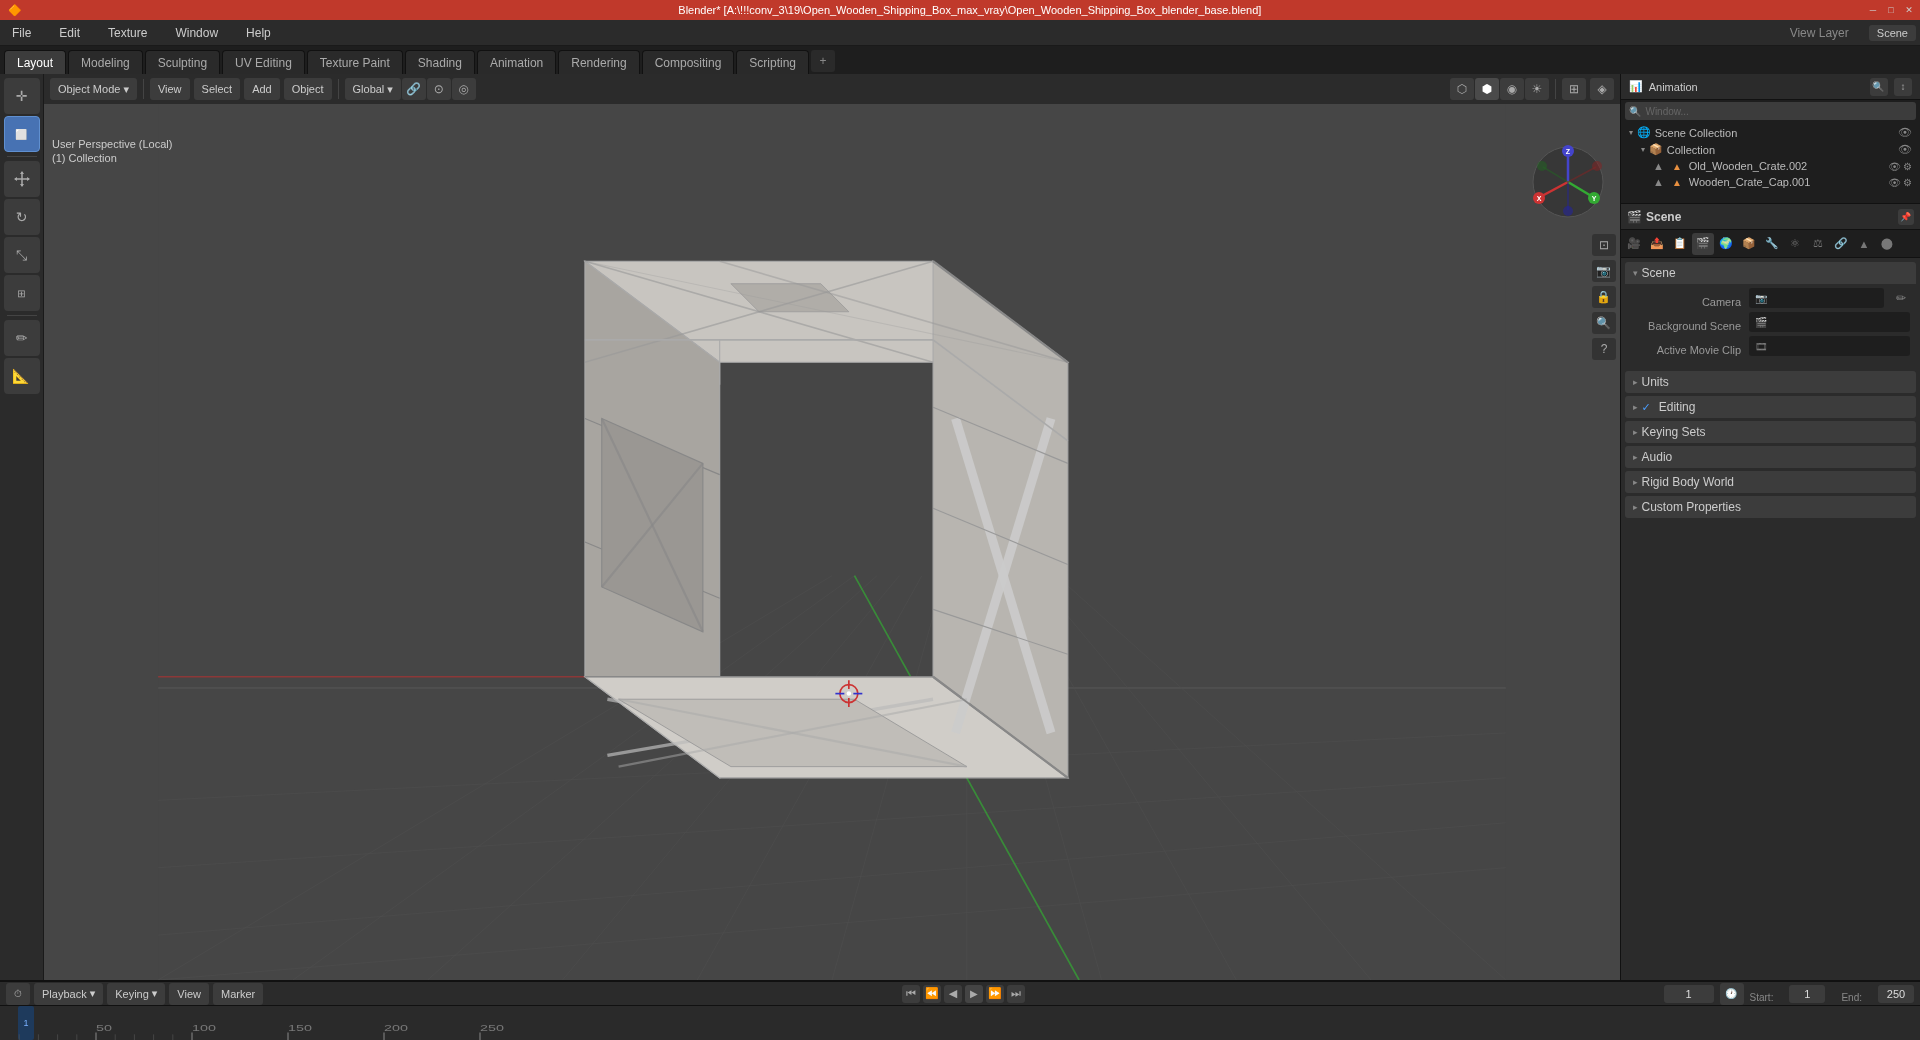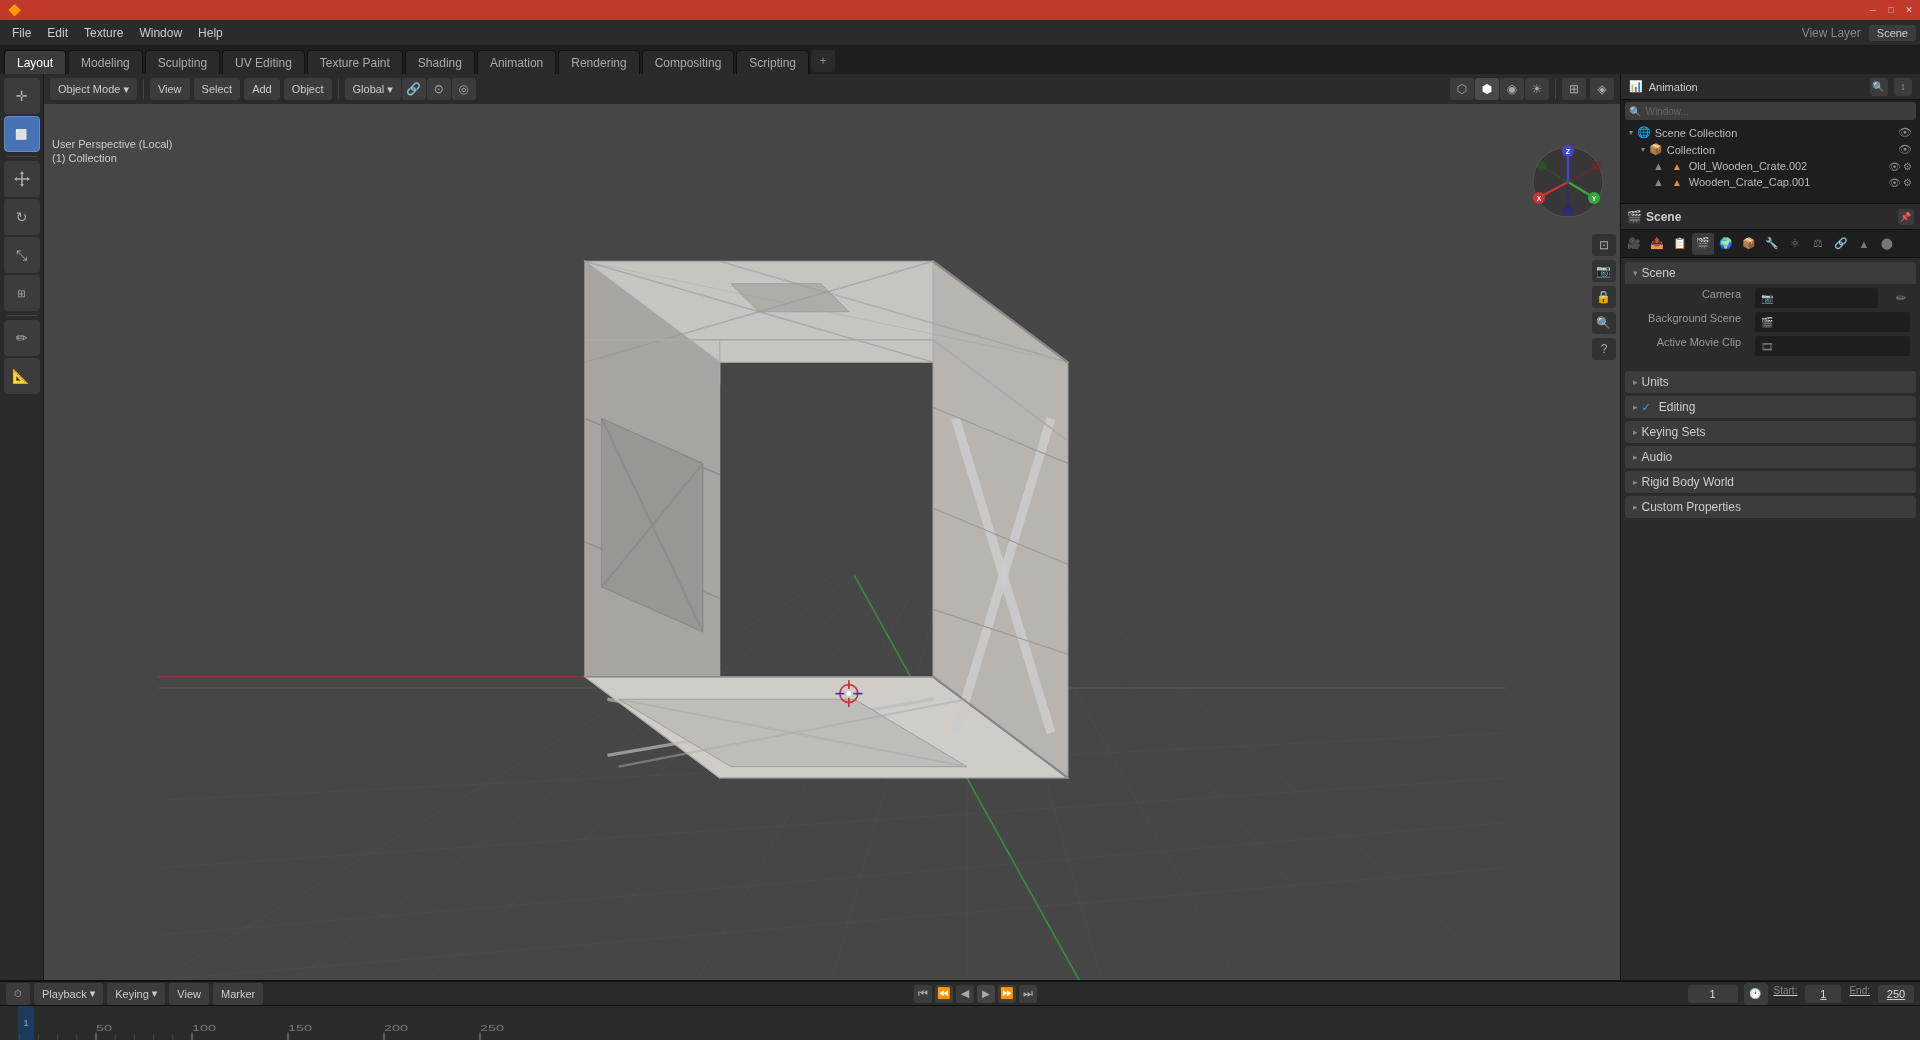--- a/index.html
+++ b/index.html
@@ -54,21 +54,21 @@
     }
 
     
     #menu-bar {
       width: 100%;
       height: 26px;
       background: #2b2b2b;
       display: flex;
       align-items: center;
       padding: 0 4px;
-      gap: 0;
+      gap: 12px;
       border-bottom: 1px solid #1a1a1a;
     }
     .menu-item {
       padding: 2px 8px;
       font-size: 12px;
       color: #ccc;
       cursor: pointer;
       border-radius: 3px;
       height: 22px;
       display: flex;
@@ -227,23 +227,23 @@
       position: absolute;
       top: 38px;
       right: 4px;
       display: flex;
       flex-direction: column;
       gap: 2px;
       z-index: 10;
     }
     .prop-row {
       display: flex;
-      align-items: flex-start;
+      align-items: flex-end;
       margin-bottom: 4px;
-      gap: 14px;
+      gap: 8px;
     }
     .prop-label {
       width: 110px;
       font-size: 11px;
       color: #999;
       text-align: right;
     }
     .prop-value {
       flex: 1;
       height: 20px;
@@ -383,23 +383,22 @@
       border-radius: 3px;
       display: flex;
       align-items: center;
       justify-content: center;
       font-size: 11px;
       color: #ddd;
       margin-left: auto;
     }
     #timeline-range {
       display: flex;
-      align-items: flex-start;
-      gap: 8px;
-      text-decoration: underline;
+      align-items: flex-end;
+      gap: 16px;
     }
     .range-label { font-size: 10px; color: #888; }
     .range-val {
       width: 36px;
       height: 18px;
       background: #3c3c3c;
       border-radius: 3px;
       display: flex;
       align-items: center;
       justify-content: center;
@@ -437,20 +436,21 @@
       width: 80px;
       height: 80px;
       z-index: 10;
     }
   </style>
 </head>
 <body>
 
 <div id="title-bar">
   <span class="blender-logo">🔶</span>
+  <span class="title-text">Blender* [A:\!!!conv_3\19\Open_Wooden_Shipping_Box_max_vray\Open_Wooden_Shipping_Box_blender_base.blend]</span>
   <div class="window-controls">
     <span class="win-btn">─</span>
     <span class="win-btn">□</span>
     <span class="win-btn">✕</span>
   </div>
 </div>
 
 <div id="menu-bar">
   <span class="menu-item">File</span>
   <span class="menu-item">Edit</span>

